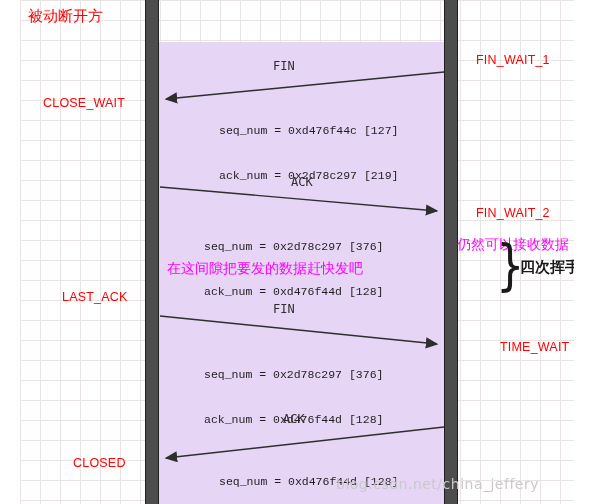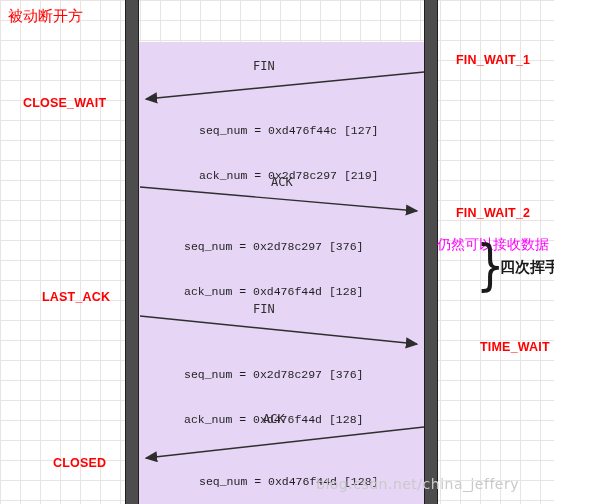--- a/index.html
+++ b/index.html
@@ -4,31 +4,32 @@
 <style>
   html,body{margin:0;padding:0;background:#fff;}
   .canvas{
     position:relative;width:554px;height:504px;overflow:hidden;
     background-color:#ffffff;
     background-image:
       linear-gradient(to right,#eae3e3 1px,transparent 1px),
       linear-gradient(to bottom,#eae3e3 1px,transparent 1px);
     background-size:20px 20px;
     font-family:"Liberation Sans","DejaVu Sans",sans-serif;
+    margin-left:20px;
   }
   .msg-area{position:absolute;left:139px;top:42px;width:285px;height:462px;background:#e6d5f5;}
   .lifeline{position:absolute;top:0;width:14px;height:504px;background:#4d4d4d;
     border-left:1px solid #1f1f1f;border-right:1px solid #1f1f1f;box-sizing:border-box;}
   .lifeline.left{left:125px;}
   .lifeline.right{left:424px;}
   svg.arrows{position:absolute;left:0;top:0;pointer-events:none;}
   .party{position:absolute;color:#ff0000;font-size:15px;white-space:nowrap;}
   .party.left{left:8px;top:7px;}
   .party.right{left:499px;top:7px;}
-  .state{position:absolute;color:#ff0000;font-weight:bold;font-size:12.5px;letter-spacing:0.2px;white-space:nowrap;}
+  .state{position:absolute;color:#ff0000;font-weight:normal;font-size:12.5px;letter-spacing:0.2px;white-space:nowrap;}
   .s-fin-wait-1{left:456px;top:53px;}
   .s-close-wait{left:23px;top:96px;}
   .s-fin-wait-2{left:456px;top:206px;}
   .s-last-ack{left:42px;top:290px;}
   .s-time-wait{left:480px;top:340px;}
   .s-closed{left:53px;top:456px;}
   .msg-label{position:absolute;font-family:"DejaVu Sans Mono","Liberation Mono",monospace;font-size:12px;color:#2e2e2e;white-space:nowrap;}
   .m0-label{left:253px;top:59px;}
   .m1-label{left:271px;top:175px;}
   .m2-label{left:253px;top:302px;}
@@ -97,19 +98,20 @@
     <div>ack_num = 0xd476f44d [128]</div>
   </div>
 
   <div class="msg-label m3-label">ACK</div>
   <div class="seq m3-seq">
     <div>seq_num = 0xd476f44d [128]</div>
     
   </div>
 
   <div class="note receive-note">仍然可以接收数据</div>
+  <div class="note hurry-note">在这间隙把要发的数据赶快发吧</div>
 
   <div class="brace">}</div>
   <div class="brace-label">四次挥手</div>
 
   <div class="watermark">blog.csdn.net/china_jeffery</div>
 
 </div>
 
 </body></html>

